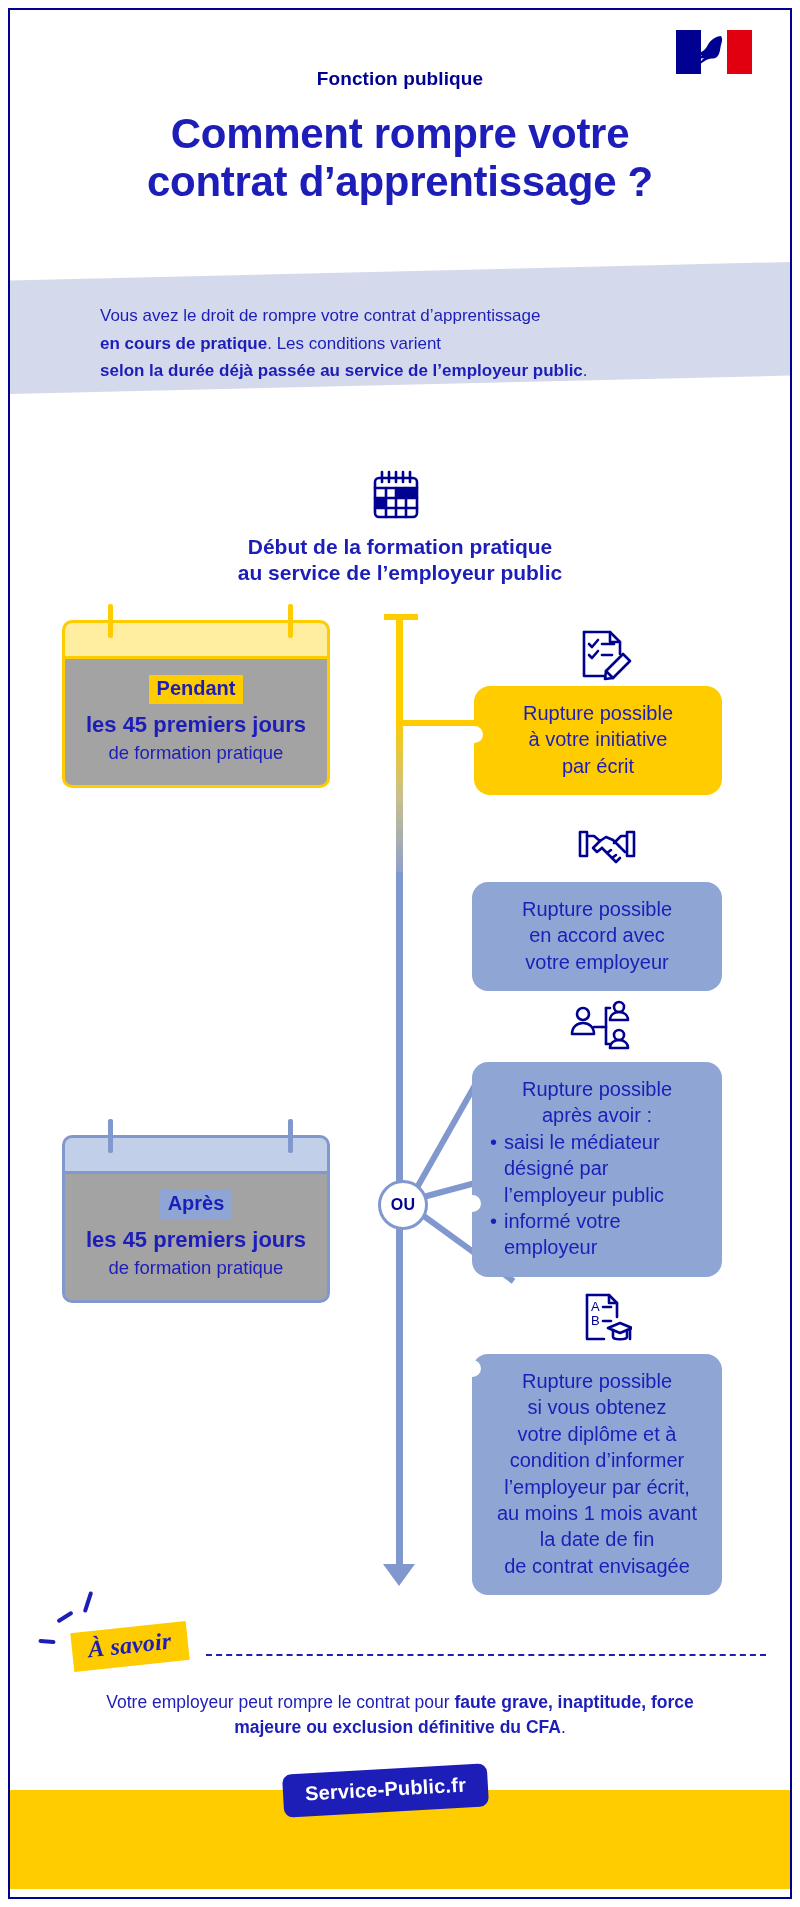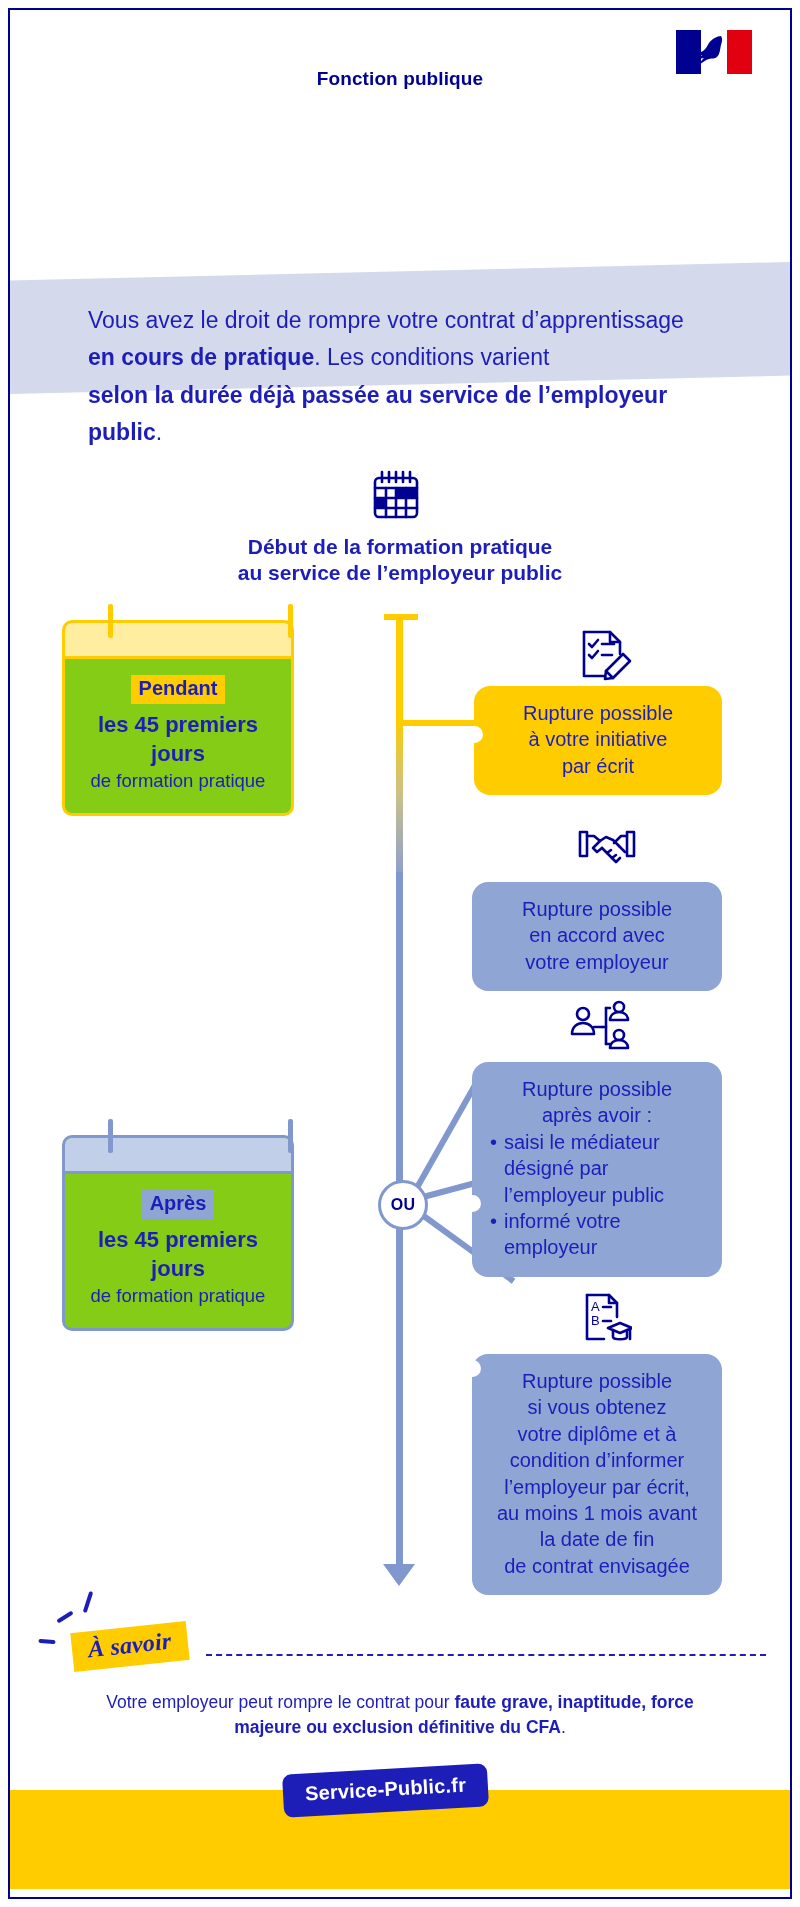--- a/index.html
+++ b/index.html
@@ -71,23 +71,23 @@
   #intro-band{
     position:absolute;
     left:10px; top:262px;
     width:780px; height:132px;
     background:#D4DAEC;
     z-index:1;
     clip-path:polygon(0% 14%, 100% 0%, 100% 86%, 0% 100%);
   }
   #intro-text{
     position:absolute;
-    left:88px; top:302px;
+    left:100px; top:302px;
     width:640px;
-    font-size:23px;
+    font-size:17px;
     line-height:1.62;
     color:#1D1DB8;
     z-index:4;
   }
   #intro-text b{font-weight:bold;}
 
   
   #calendar-top-icon{
     position:absolute;
     left:368px; top:468px;
@@ -160,23 +160,23 @@
     transform-origin:0 50%;
     z-index:2;
   }
   #spoke-1{ left:410px; top:1197px; width:148px; transform:rotate(-60.5deg); }
   #spoke-2{ left:412px; top:1197px; width:86px;  transform:rotate(-15deg);  }
   #spoke-3{ left:410px; top:1203px; width:128px; transform:rotate(36deg);   }
 
   
   .cal-card{
     position:absolute;
-    width:232px;
+    width:268px;
     border-radius:10px;
-    background:#84cc16;
+    background:#a3a3a3;
     box-sizing:border-box;
     z-index:7;
     overflow:hidden;
   }
   .cal-card .band{height:36px;box-sizing:border-box;}
   .cal-card .body{
     padding:16px 12px 20px;
     text-align:center;
     color:#1D1DB8;
   }
@@ -361,20 +361,24 @@
     <div class="band white">
       <svg class="face" viewBox="0 0 34 36">
         <path d="M30 2c-4 0-9 3-12 7-2 3-3 6-6 8-3 2-7 2-9 5 3 0 6-1 8-1-2 2-5 3-7 6 3-1 6-3 9-3-2 2-4 4-5 7 3-2 6-5 10-6 3-1 6 0 8-2 3-3 3-8 4-12 1-3 2-6 0-9z" fill="#000091"></path>
       </svg>
     </div>
     <div class="band red"></div>
   </div>
 
   <div id="eyebrow">Fonction publique</div>
 
+  <div id="title">
+    <div>Comment rompre votre</div>
+    <div>contrat d’apprentissage ?</div>
+  </div>
 
   <div id="intro-band"></div>
   <div id="intro-text">
     <div><span>Vous avez le droit de rompre votre contrat d’apprentissage</span></div>
     <div><b>en cours de pratique</b><span>. Les conditions varient</span></div>
     <div><b>selon la durée déjà passée au service de l’employeur public</b><span>.</span></div>
   </div>
 
   <svg id="calendar-top-icon" viewBox="0 0 56 56">
     <g fill="none" stroke="#000091" stroke-width="2.6" stroke-linecap="round">

